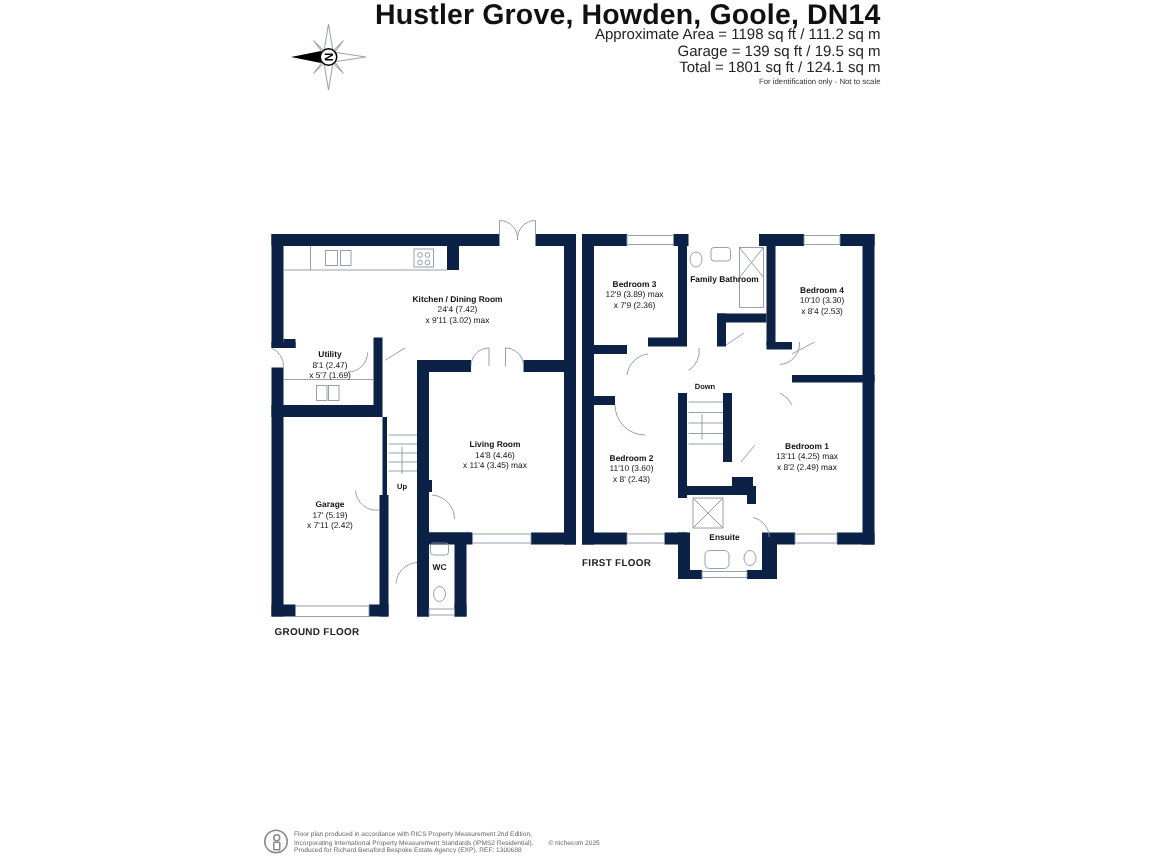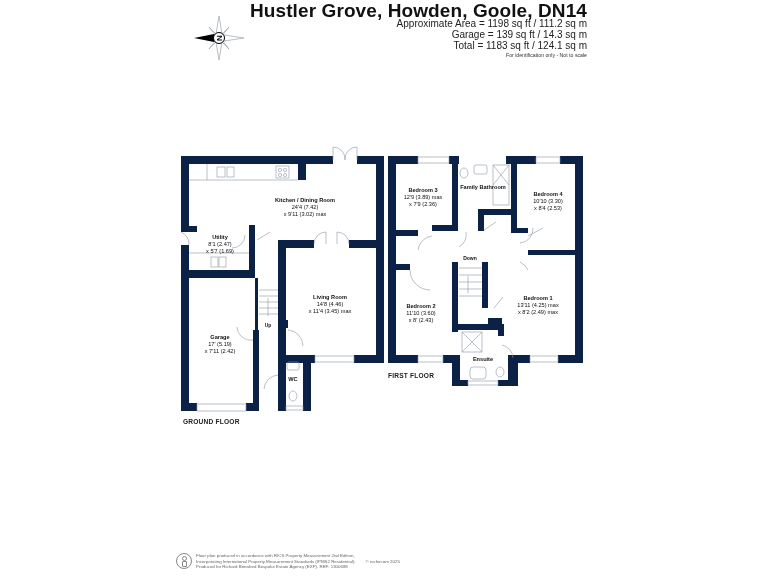--- a/index.html
+++ b/index.html
@@ -21,22 +21,22 @@
   .footer-icon::before { content:""; position:absolute; left:5px; top:2px; width:3px; height:3px; border:1px solid #888; border-radius:50%; }
   .footer-icon::after { content:""; position:absolute; left:5px; top:7px; width:3px; height:4px; border:1px solid #888; border-radius:1px; }
   .footer-text { font-size:4.4px; line-height:5.6px; color:#666; white-space:nowrap; }
   .footer-brand { font-size:4.4px; color:#666; margin-left:6px; align-self:center; }
 </style>
 </head>
 <body>
 
 <div class="title">Hustler Grove, Howden, Goole, DN14</div>
 <div class="area-line area1">Approximate Area = 1198 sq ft / 111.2 sq m</div>
-<div class="area-line area2">Garage = 139 sq ft / 14.3 sq m</div>
-<div class="area-line area3">Total = 1183 sq ft / 124.1 sq m</div>
+<div class="area-line area2">Garage = 139 sq ft / 19.5 sq m</div>
+<div class="area-line area3">Total = 1801 sq ft / 124.1 sq m</div>
 <div class="disclaimer">For identification only - Not to scale</div>
 
 <svg class="compass" viewBox="0 0 54 48">
   <g fill="none" stroke="#9aa3ad" stroke-width="0.7">
     <polygon points="27,2 30,20 27,24 24,20"></polygon>
     <polygon points="27,46 30,28 27,24 24,28"></polygon>
     <polygon points="52,24 32,27 27,24 32,21"></polygon>
     <polygon points="37,13 30,22 27,24 31,19"></polygon>
     <polygon points="37,35 30,26 27,24 31,29"></polygon>
     <polygon points="17,35 24,26 27,24 23,29"></polygon>

